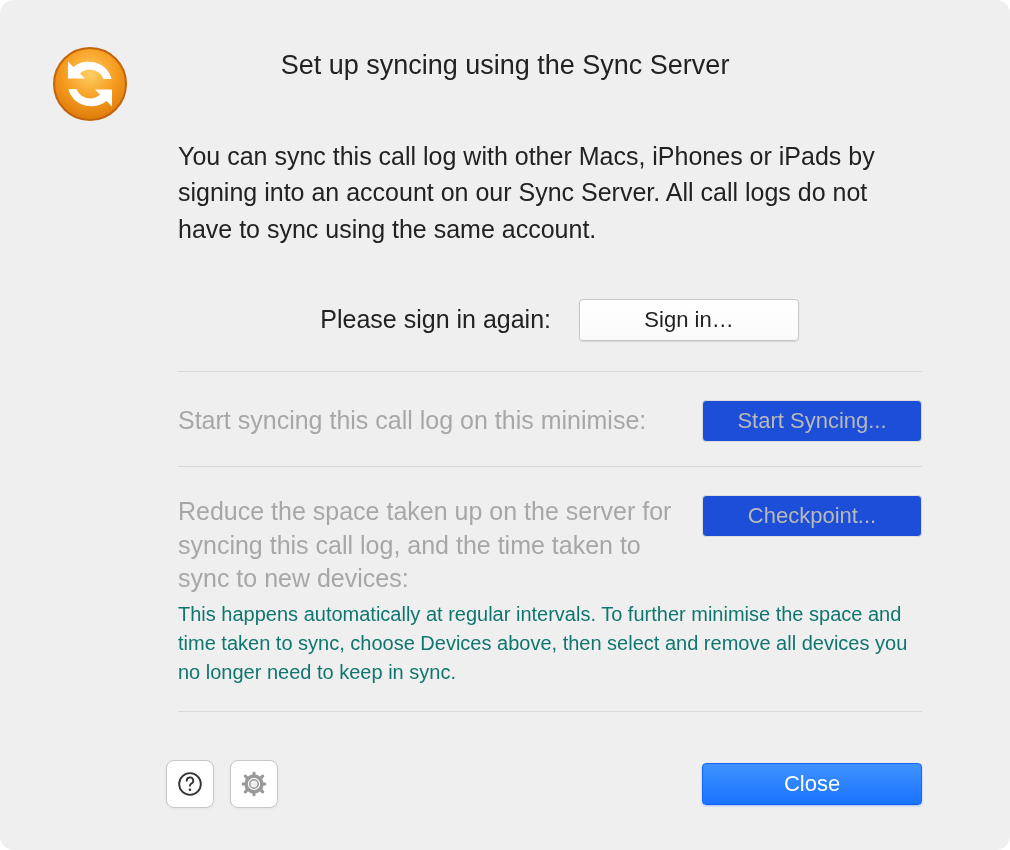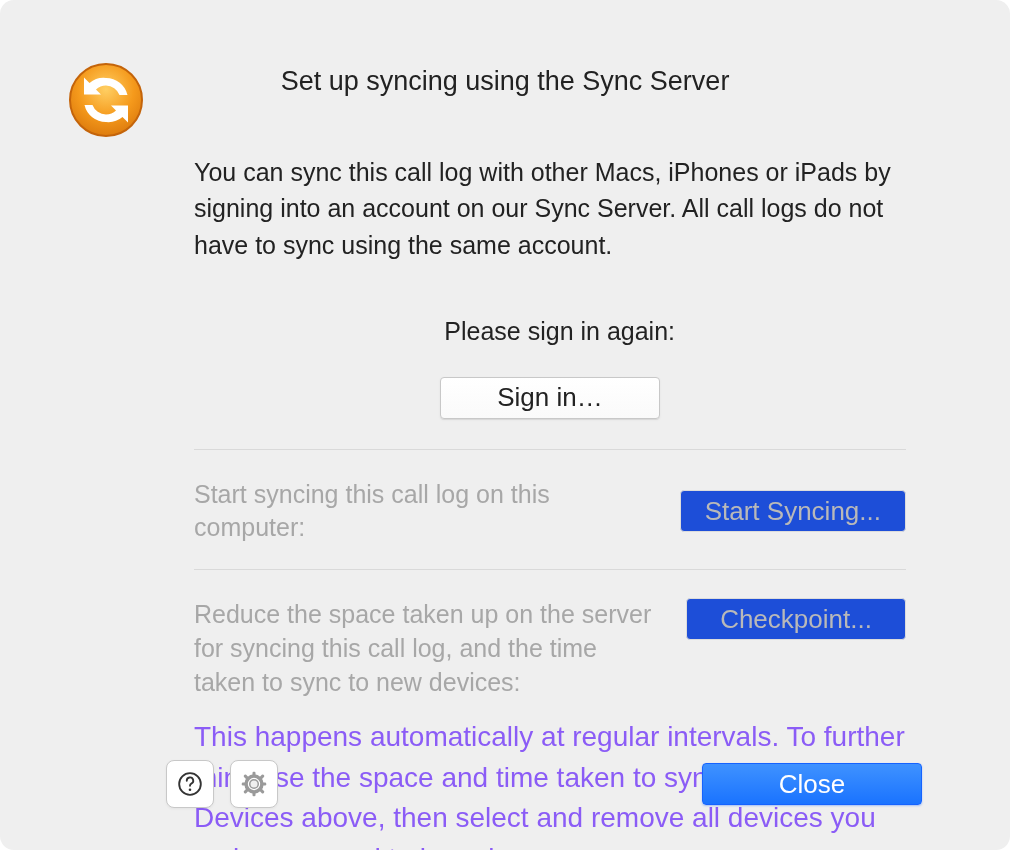--- a/index.html
+++ b/index.html
@@ -8,21 +8,21 @@
     width: 1010px; height: 850px;
     font-family: -apple-system, "Helvetica Neue", Helvetica, Arial, sans-serif;
     background: #fff;
     overflow: hidden;
   }
   .window {
     width: 1010px;
     height: 850px;
     background: #efefef;
     border-radius: 14px;
-    padding: 16px;
+    padding: 0;
     position: relative;
   }
   .header {
     display: flex;
     align-items: flex-start;
     padding: 44px 50px 0 50px;
   }
   .sync-icon {
     width: 80px; height: 80px;
     flex: 0 0 80px;
@@ -54,30 +54,29 @@
   .row-label {
     flex: 1;
     font-size: 25px;
     line-height: 1.35;
     color: #222;
   }
   .row-label.disabled { color: #a7a7a7; }
   .row-signin {
     justify-content: center;
     margin-bottom: 30px;
-    flex-direction: column;
   }
   .row-signin .row-label {
     flex: 0 0 auto;
     text-align: right;
     min-width: 250px;
   }
   .btn {
     font-family: inherit;
-    font-size: 26px;
+    font-size: 22px;
     height: 42px;
     min-width: 220px;
     padding: 0 24px;
     border-radius: 4px;
     border: 1px solid #c8c8c8;
     background: linear-gradient(#ffffff,#fafafa);
     box-shadow: 0 1px 0 rgba(0,0,0,.06), 0 1px 3px rgba(0,0,0,.05);
     color: #222;
     cursor: pointer;
     white-space: nowrap;
@@ -95,24 +94,24 @@
     color: #fff;
     min-width: 220px;
     box-shadow: 0 1px 2px rgba(21,99,255,.35);
   }
   .divider {
     height: 1px;
     background: #d9d9d9;
     margin: 24px 0 28px 0;
   }
   .hint {
-    font-size: 28px;
+    font-size: 20px;
     line-height: 1.45;
-    color: #8b5cf6;
-    margin-top: 18px;
+    color: #0f766e;
+    margin-top: 4px;
   }
   .footer {
     position: absolute;
     left: 166px;
     right: 88px;
     bottom: 42px;
     display: flex;
     align-items: center;
     gap: 16px;
   }
@@ -162,21 +161,21 @@
     <div class="intro">You can sync this call log with other Macs, iPhones or iPads by signing into an account on our Sync Server. All call logs do not have to sync using the same account.</div>
 
     <div class="row row-signin">
       <div class="row-label">Please sign in again:</div>
       <button class="btn">Sign in…</button>
     </div>
 
     <div class="divider"></div>
 
     <div class="row">
-      <div class="row-label disabled">Start syncing this call log on this computer:</div>
+      <div class="row-label disabled">Start syncing this call log on this minimise:</div>
       <button class="btn" disabled="">Start Syncing...</button>
     </div>
 
     <div class="divider"></div>
 
     <div class="row row-checkpoint">
       <div class="row-label disabled">Reduce the space taken up on the server for syncing this call log, and the time taken to sync to new devices:</div>
       <button class="btn" disabled="">Checkpoint...</button>
     </div>
 

